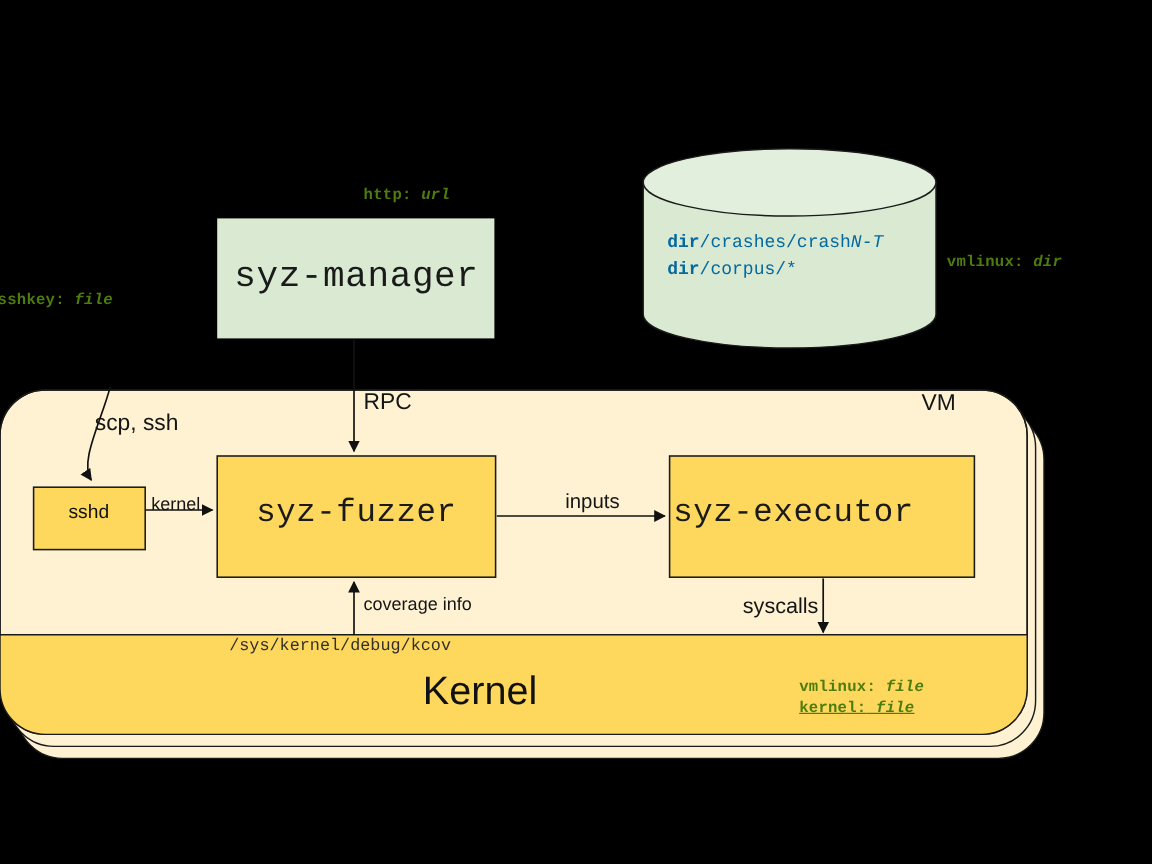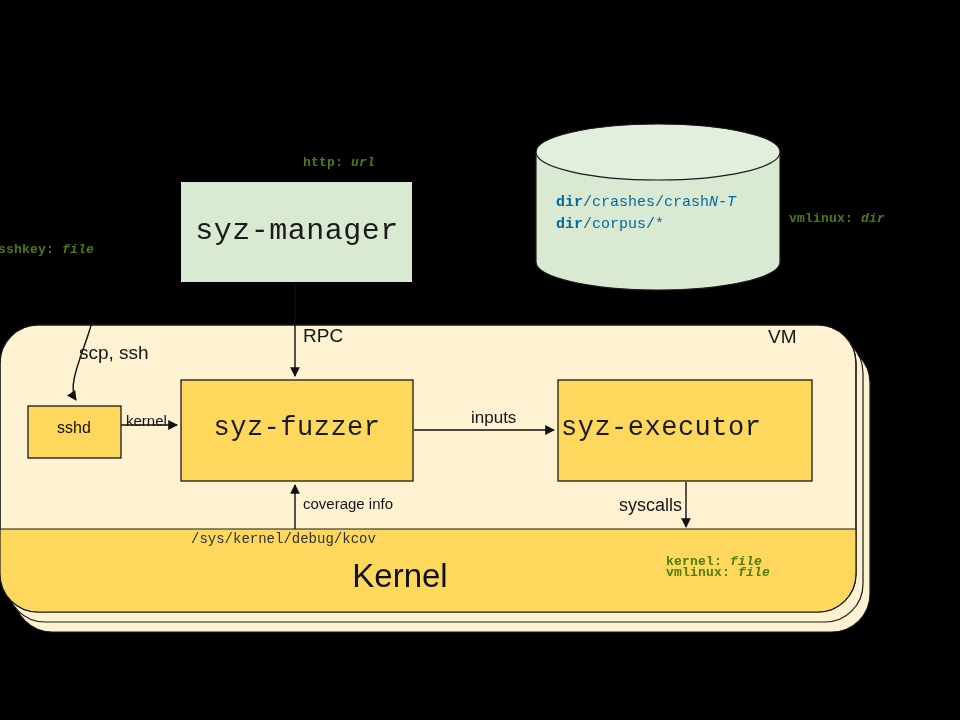--- a/index.html
+++ b/index.html
@@ -121,21 +121,21 @@
     letter-spacing: 0.2px;
   }
   .cfg .val {
     font-style: italic;
     font-weight: bold;
   }
   .cfg-http    { left: 303px; top: 156px; }
   .cfg-sshkey  { left: -2px;  top: 243px; }
   .cfg-workdir { left: 789px; top: 212px; }
   .cfg-vmlinux { left: 666px; top: 566px; }
-  .cfg-kernel  { left: 666px; top: 555px; }
+  .cfg-kernel  { left: 666px; top: 583px; text-decoration: underline; }
 </style>
 </head>
 <body>
 
 <div id="stage">
 
   <svg id="svg-layer" viewBox="0 0 960 720">
 
     <g>
       <path d="M 52,345 H 832 a 38,38 0 0 1 38,38 V 594 a 38,38 0 0 1 -38,38 H 52 a 38,38 0 0 1 -38,-38 V 383 a 38,38 0 0 1 38,-38 Z" fill="#FEF2D3" stroke="#1a1a1a" stroke-width="1.2"></path>

